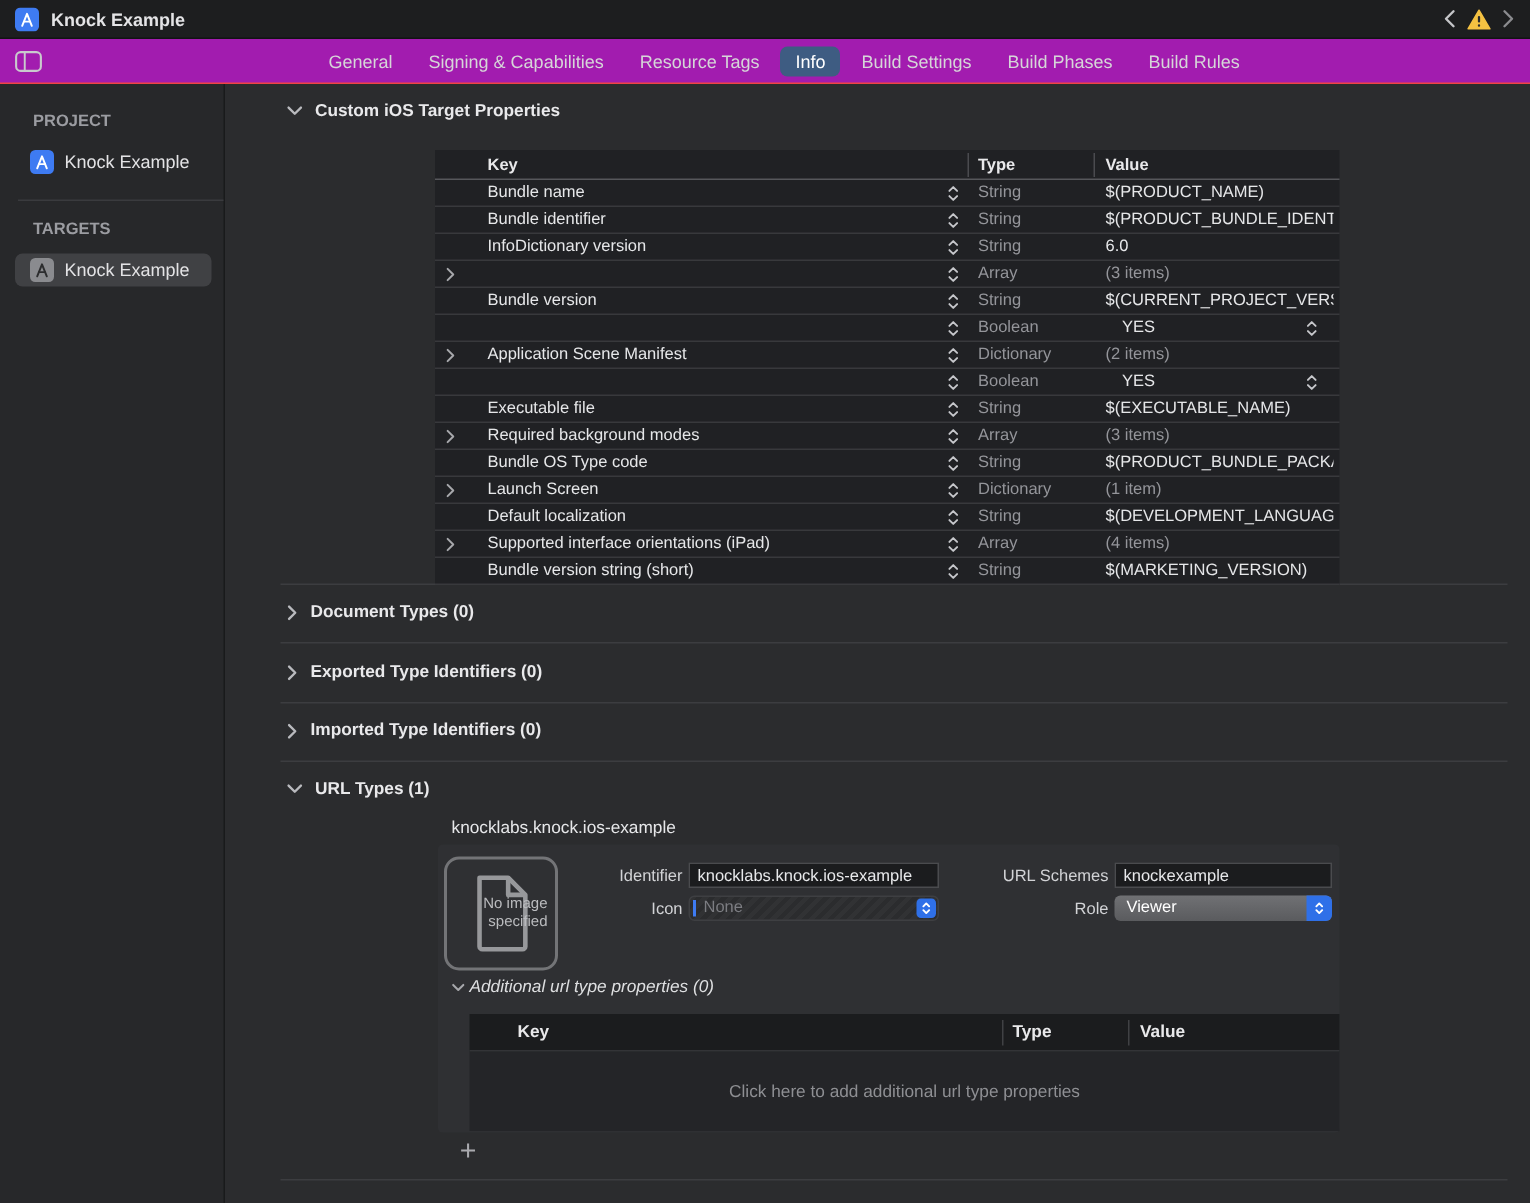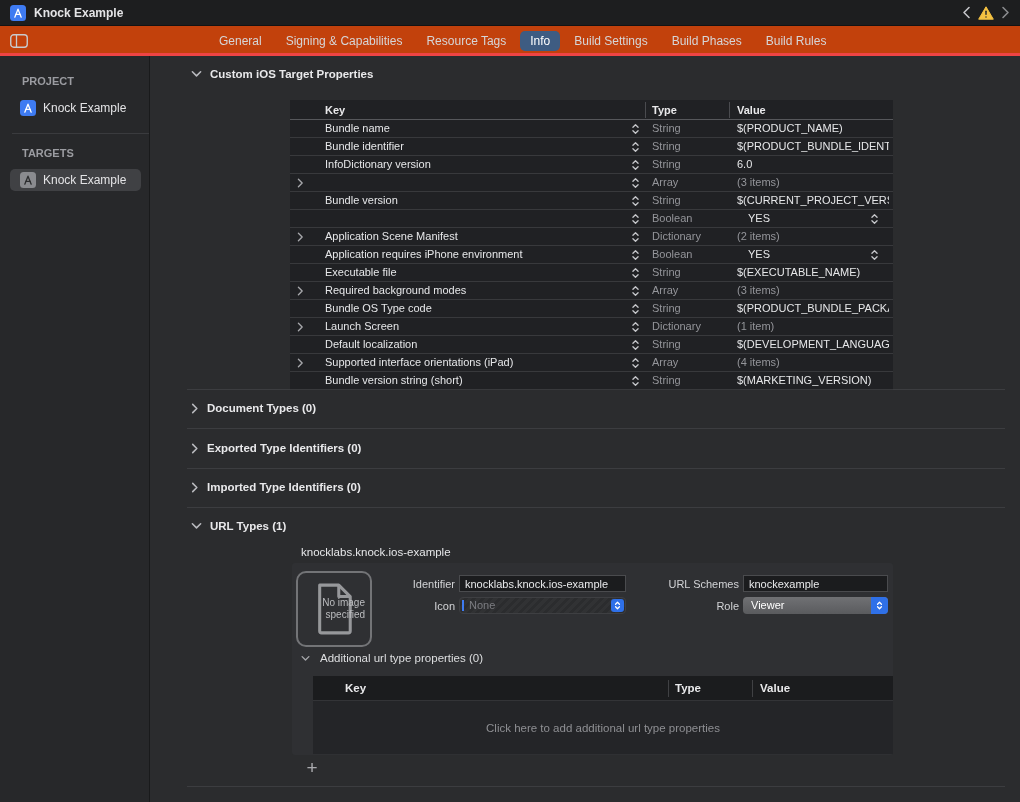--- a/index.html
+++ b/index.html
@@ -15,21 +15,21 @@
   .titlebar { position: absolute; top: 0; left: 0; right: 0; height: 26px;
     background: #1D1E1F; border-bottom: 1px solid #131314;
     display: flex; align-items: center; padding: 0 10px; }
   .app-badge { width: 16px; height: 16px; margin-right: 8px; }
   .win-title { font-size: 12px; font-weight: 700; color: #E4E4E6; }
   .nav { margin-left: auto; display: flex; align-items: center; gap: 7px; }
   .nav-btn { display: flex; align-items: center; }
 
   
   .tabbar { position: absolute; top: 26px; left: 0; right: 0; height: 30px;
-    background: #c2410c; border-bottom: 3px solid #ef4444; }
+    background: #a21caf; border-bottom: 1px solid #ef4444; }
   .sidebar-toggle { position: absolute; left: 10px; top: 8px; }
   .tabs { position: absolute; left: 209px; top: 0; height: 30px;
     display: flex; align-items: center; gap: 4px; }
   .tab { padding: 3px 10px; border-radius: 5px; font-size: 12px;
     color: #D6D6D8; white-space: nowrap; }
   .tab.sel { background: #3E5C82; color: #FFFFFF; }
 
   
   .sidebar { position: absolute; left: 0; top: 56px; width: 150px; bottom: 0;
     background: #27282A; border-right: 1px solid #191A1B; padding-top: 19px; }
@@ -95,21 +95,21 @@
   .popup.role { background: linear-gradient(#707174, #5A5B5E); color: #FFFFFF; }
   .popup.role .plabel { position: absolute; left: 8px; line-height: 17px; }
   .popup.icon-dd { background: repeating-linear-gradient(135deg, #313234 0 3px, #2B2C2E 3px 6px);
     border: 1px solid #3E3F42; color: #7C7D82; }
   .popup.icon-dd .plabel { position: absolute; left: 9px; line-height: 15px; }
   .popup.icon-dd .blue-bar { position: absolute; left: 2px; top: 2px; bottom: 2px;
     width: 2px; background: #3E7BF2; }
   .popup.icon-dd .cap { width: 13px; height: 13px; top: 1px; right: 1px; border-radius: 3px; }
 
   .addl-head { position: absolute; left: 9px; top: 89px; display: flex;
-    align-items: center; gap: 10px; font-size: 11.5px; color: #DEDFE1; }
+    align-items: center; gap: 3px; font-size: 11.5px; color: #DEDFE1; font-style: italic; }
   .addl-head .chev { color: #A6A7AB; display: flex; }
   .itable { position: absolute; left: 21px; top: 113px; width: 580px; height: 79px; }
   .ihead { position: relative; height: 25px; background: #1B1C1E; border-bottom: 1px solid #333437; }
   .ihead .th { line-height: 25px; font-size: 11.5px; }
   .ihead .th.c-key { left: 32px; }
   .ihead .vsep { top: 4px; height: 17px; background: #404144; }
   .ibody { height: 53px; background: #242528; display: flex;
     align-items: center; justify-content: center; color: #8E8F93; font-size: 11.5px; }
   .add-btn { position: absolute; left: 138px; top: 702px; width: 20px; height: 20px;
     background: none; border: none; color: #A9AAAE; font-size: 19px; line-height: 18px;
@@ -319,21 +319,20 @@
               <path d="M2 5 L5 2 L8 5" fill="none" stroke="currentColor" stroke-width="1.5" stroke-linecap="round" stroke-linejoin="round"></path>
               <path d="M2 9 L5 12 L8 9" fill="none" stroke="currentColor" stroke-width="1.5" stroke-linecap="round" stroke-linejoin="round"></path>
             </svg>
           </span>
     <span class="t">Dictionary</span>
     <span class="v">(2 items)</span>
 
   </div>
         <div class="trow boolv">
 
-    <span class="k">Application requires iPhone environment</span>
     <span class="kstep">
             <svg width="9" height="12" viewBox="0 0 10 14">
               <path d="M2 5 L5 2 L8 5" fill="none" stroke="currentColor" stroke-width="1.5" stroke-linecap="round" stroke-linejoin="round"></path>
               <path d="M2 9 L5 12 L8 9" fill="none" stroke="currentColor" stroke-width="1.5" stroke-linecap="round" stroke-linejoin="round"></path>
             </svg>
           </span>
     <span class="t">Boolean</span>
     <span class="v">YES</span>
     <span class="vstep">
             <svg width="9" height="12" viewBox="0 0 10 14">

